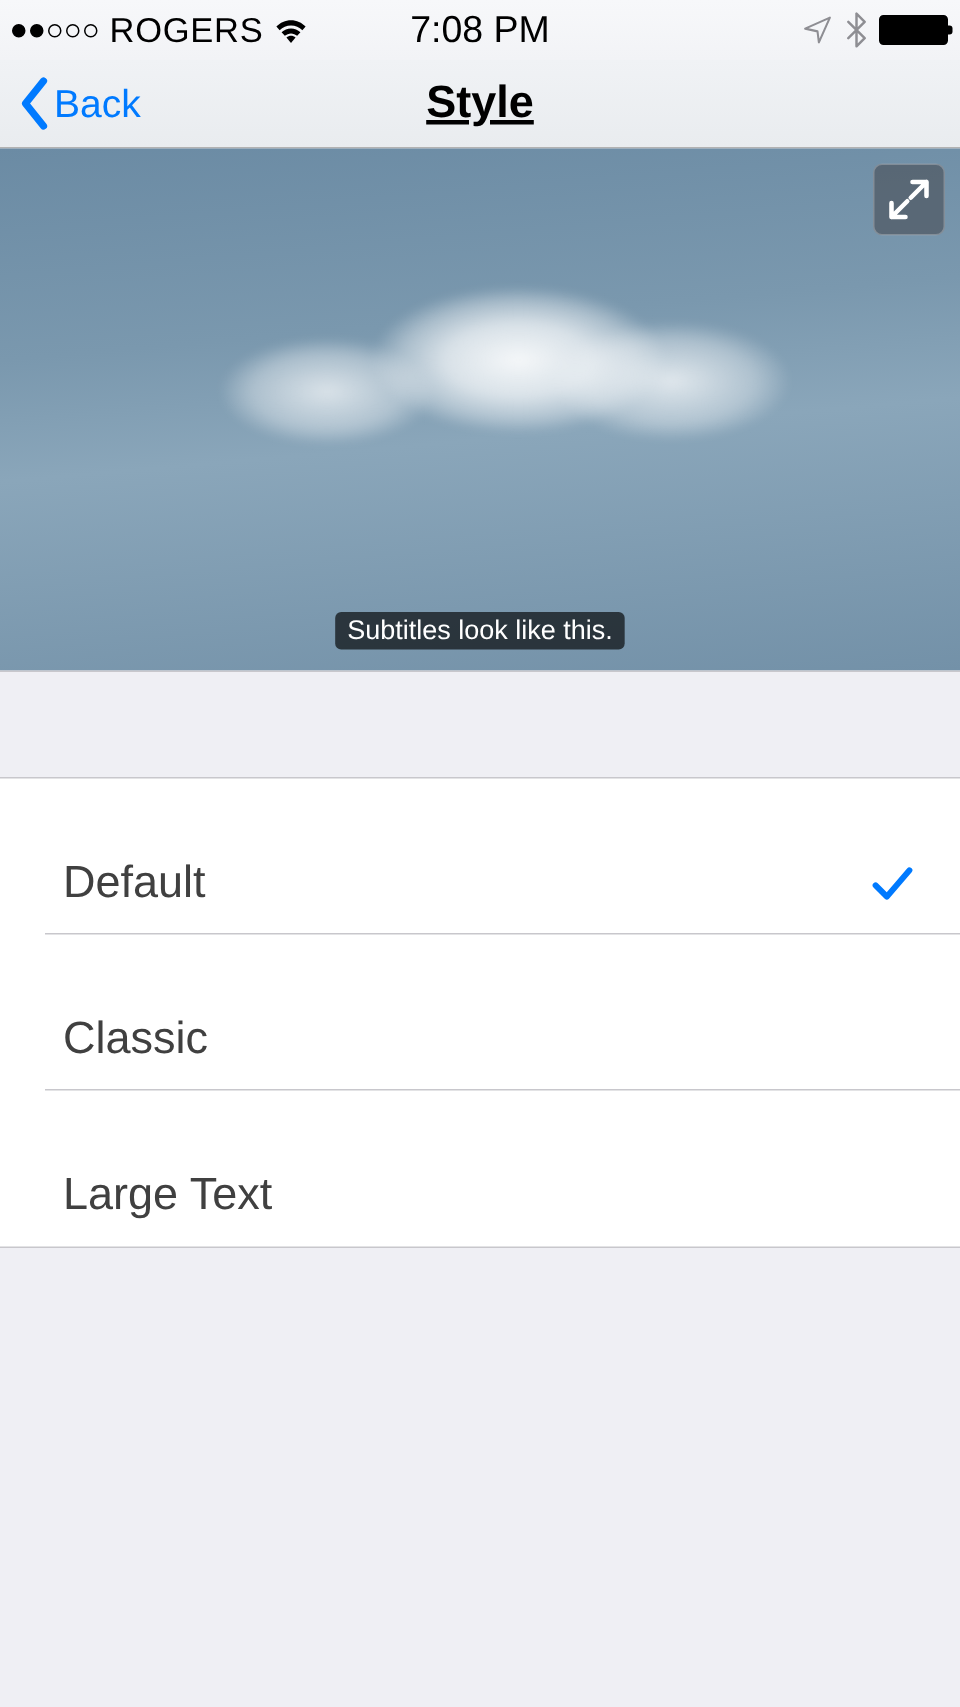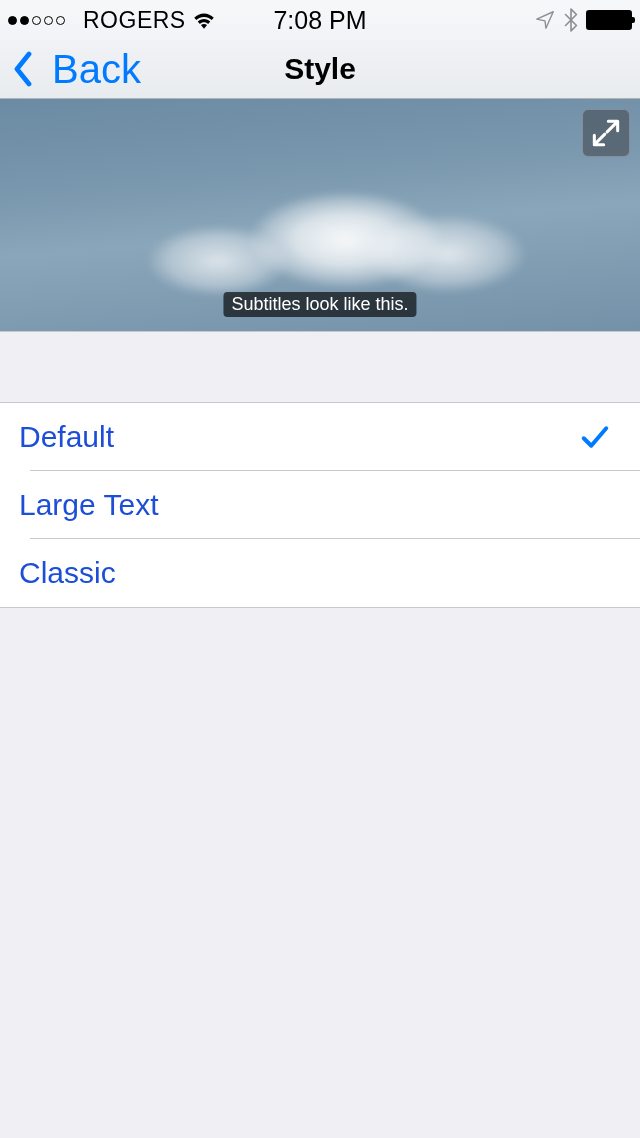--- a/index.html
+++ b/index.html
@@ -39,21 +39,21 @@
       width: 9px;
       height: 9px;
       border-radius: 50%;
       border: 1.5px solid #000;
     }
     .dot.filled {
       background: #000;
     }
     .carrier {
       font-size: 23px;
-      margin-left: 13px;
+      margin-left: 3px;
       letter-spacing: 0.5px;
     }
     .wifi-icon svg {
       width: 26px;
       height: 20px;
       display: block;
     }
     .status-center {
       position: absolute;
       left: 50%;
@@ -95,39 +95,40 @@
       border-bottom: 1px solid #b2b2b2;
       display: flex;
       align-items: center;
       position: relative;
       padding: 0 12px;
     }
     .back-button {
       display: flex;
       align-items: center;
       color: #007aff;
-      font-size: 40px;
+      font-size: 26px;
       cursor: pointer;
-      gap: 18px;
+      gap: 2px;
     }
     .back-chevron svg {
       display: block;
     }
     .nav-title {
       position: absolute;
       left: 50%;
       transform: translateX(-50%);
       font-size: 30px;
       font-weight: 600;
       color: #000;
+      text-decoration: underline;
     }
     
     
     .preview {
-      height: 233px;
+      height: 349px;
       background: linear-gradient(175deg, #6b8ba4 0%, #7a98ae 35%, #8aa6ba 55%, #7391a8 100%);
       position: relative;
       border-bottom: 1px solid #c8c7cc;
       overflow: hidden;
     }
     .cloud {
       position: absolute;
       top: 85px;
       left: 65px;
       width: 510px;
@@ -171,25 +172,26 @@
     .list-section {
       margin-top: 70px;
       background: #fff;
       border-top: 1px solid #c8c7cc;
       border-bottom: 1px solid #c8c7cc;
     }
     .list-row {
       height: 68px;
       display: flex;
       align-items: center;
-      padding: 0 30px 0 19px;
+      padding: 0 30px 0 42px;
       font-size: 30px;
-      color: #1d4ed8;
+      color: #404040;
       position: relative;
       cursor: pointer;
+      margin-top: 36px;
     }
     .list-row:not(:last-child)::after {
       content: '';
       position: absolute;
       bottom: 0;
       left: 30px;
       right: 0;
       height: 1px;
       background: #c8c7cc;
     }
@@ -288,18 +290,18 @@
 <div class="list-section">
   <div class="list-row checked">
     <span class="row-label">Default</span>
     <span class="checkmark">
       <svg width="30" height="26" viewBox="0 0 24 20">
         <polyline points="3,11 9,17 21,3" fill="none" stroke="#007aff" stroke-width="3.2" stroke-linecap="round" stroke-linejoin="round"></polyline>
       </svg>
     </span>
   </div>
   <div class="list-row">
+    <span class="row-label">Classic</span>
+  </div>
+  <div class="list-row">
     <span class="row-label">Large Text</span>
   </div>
-  <div class="list-row">
-    <span class="row-label">Classic</span>
-  </div>
 </div>
 
 </body></html>

